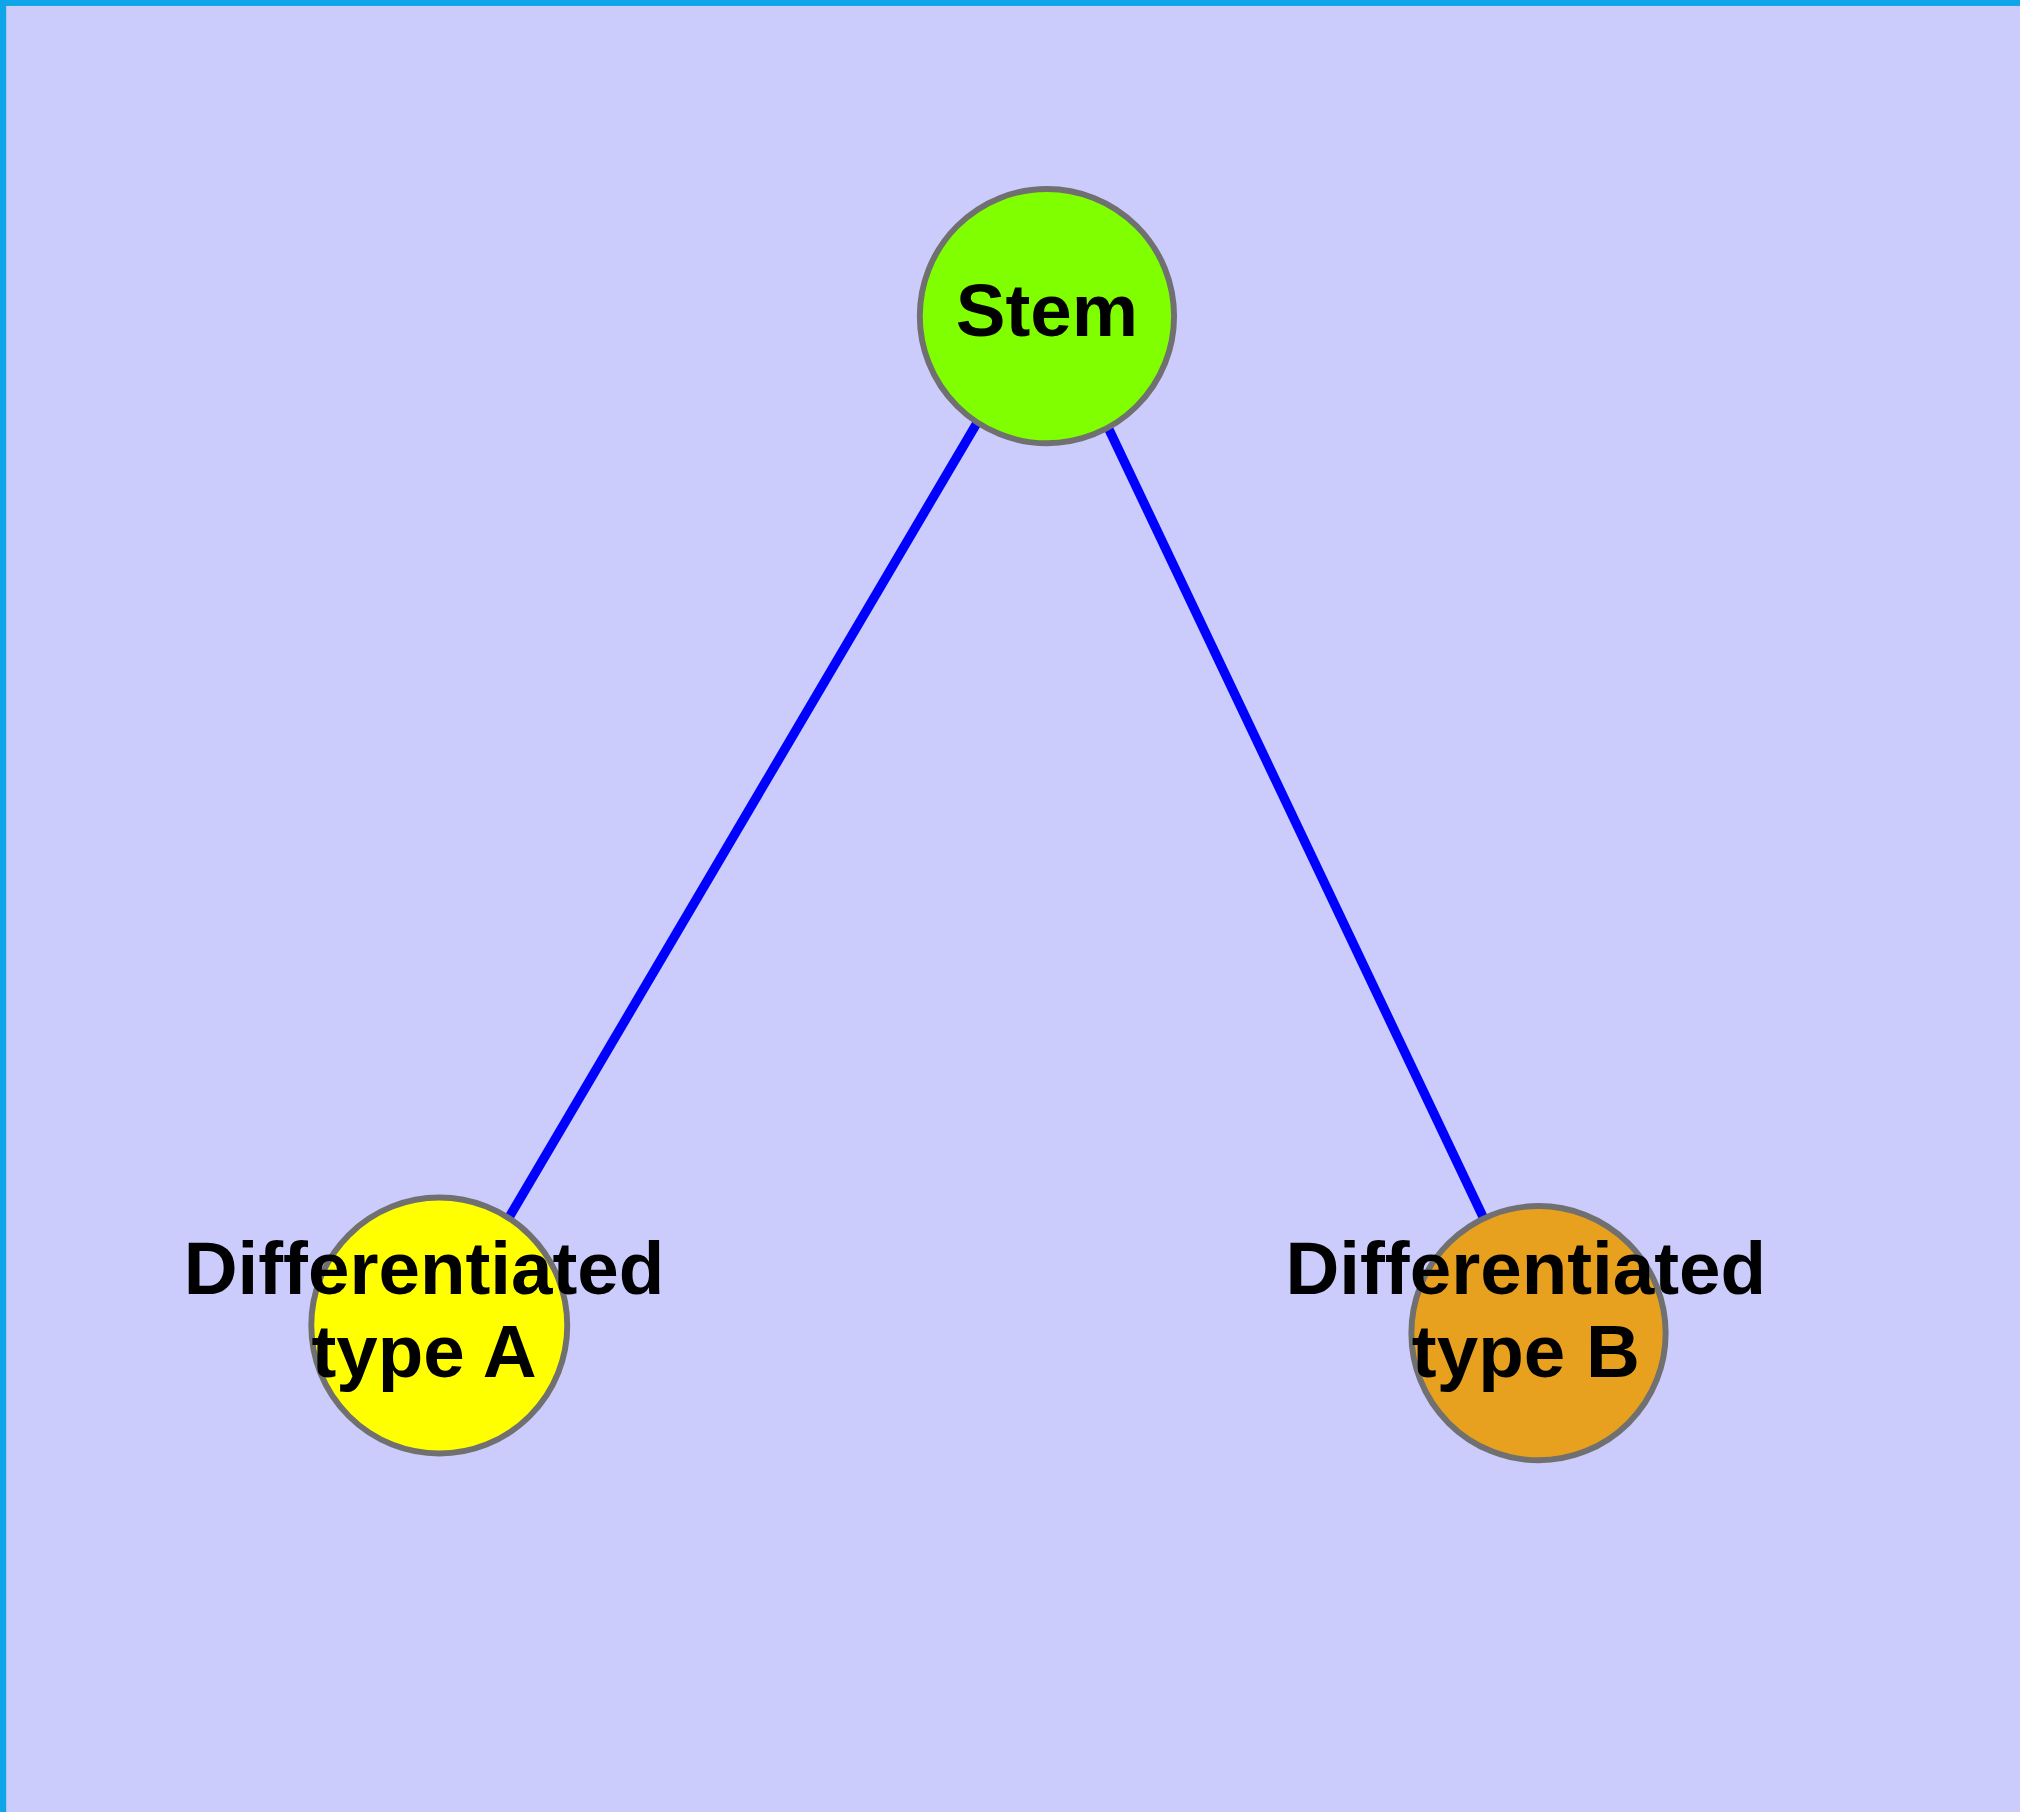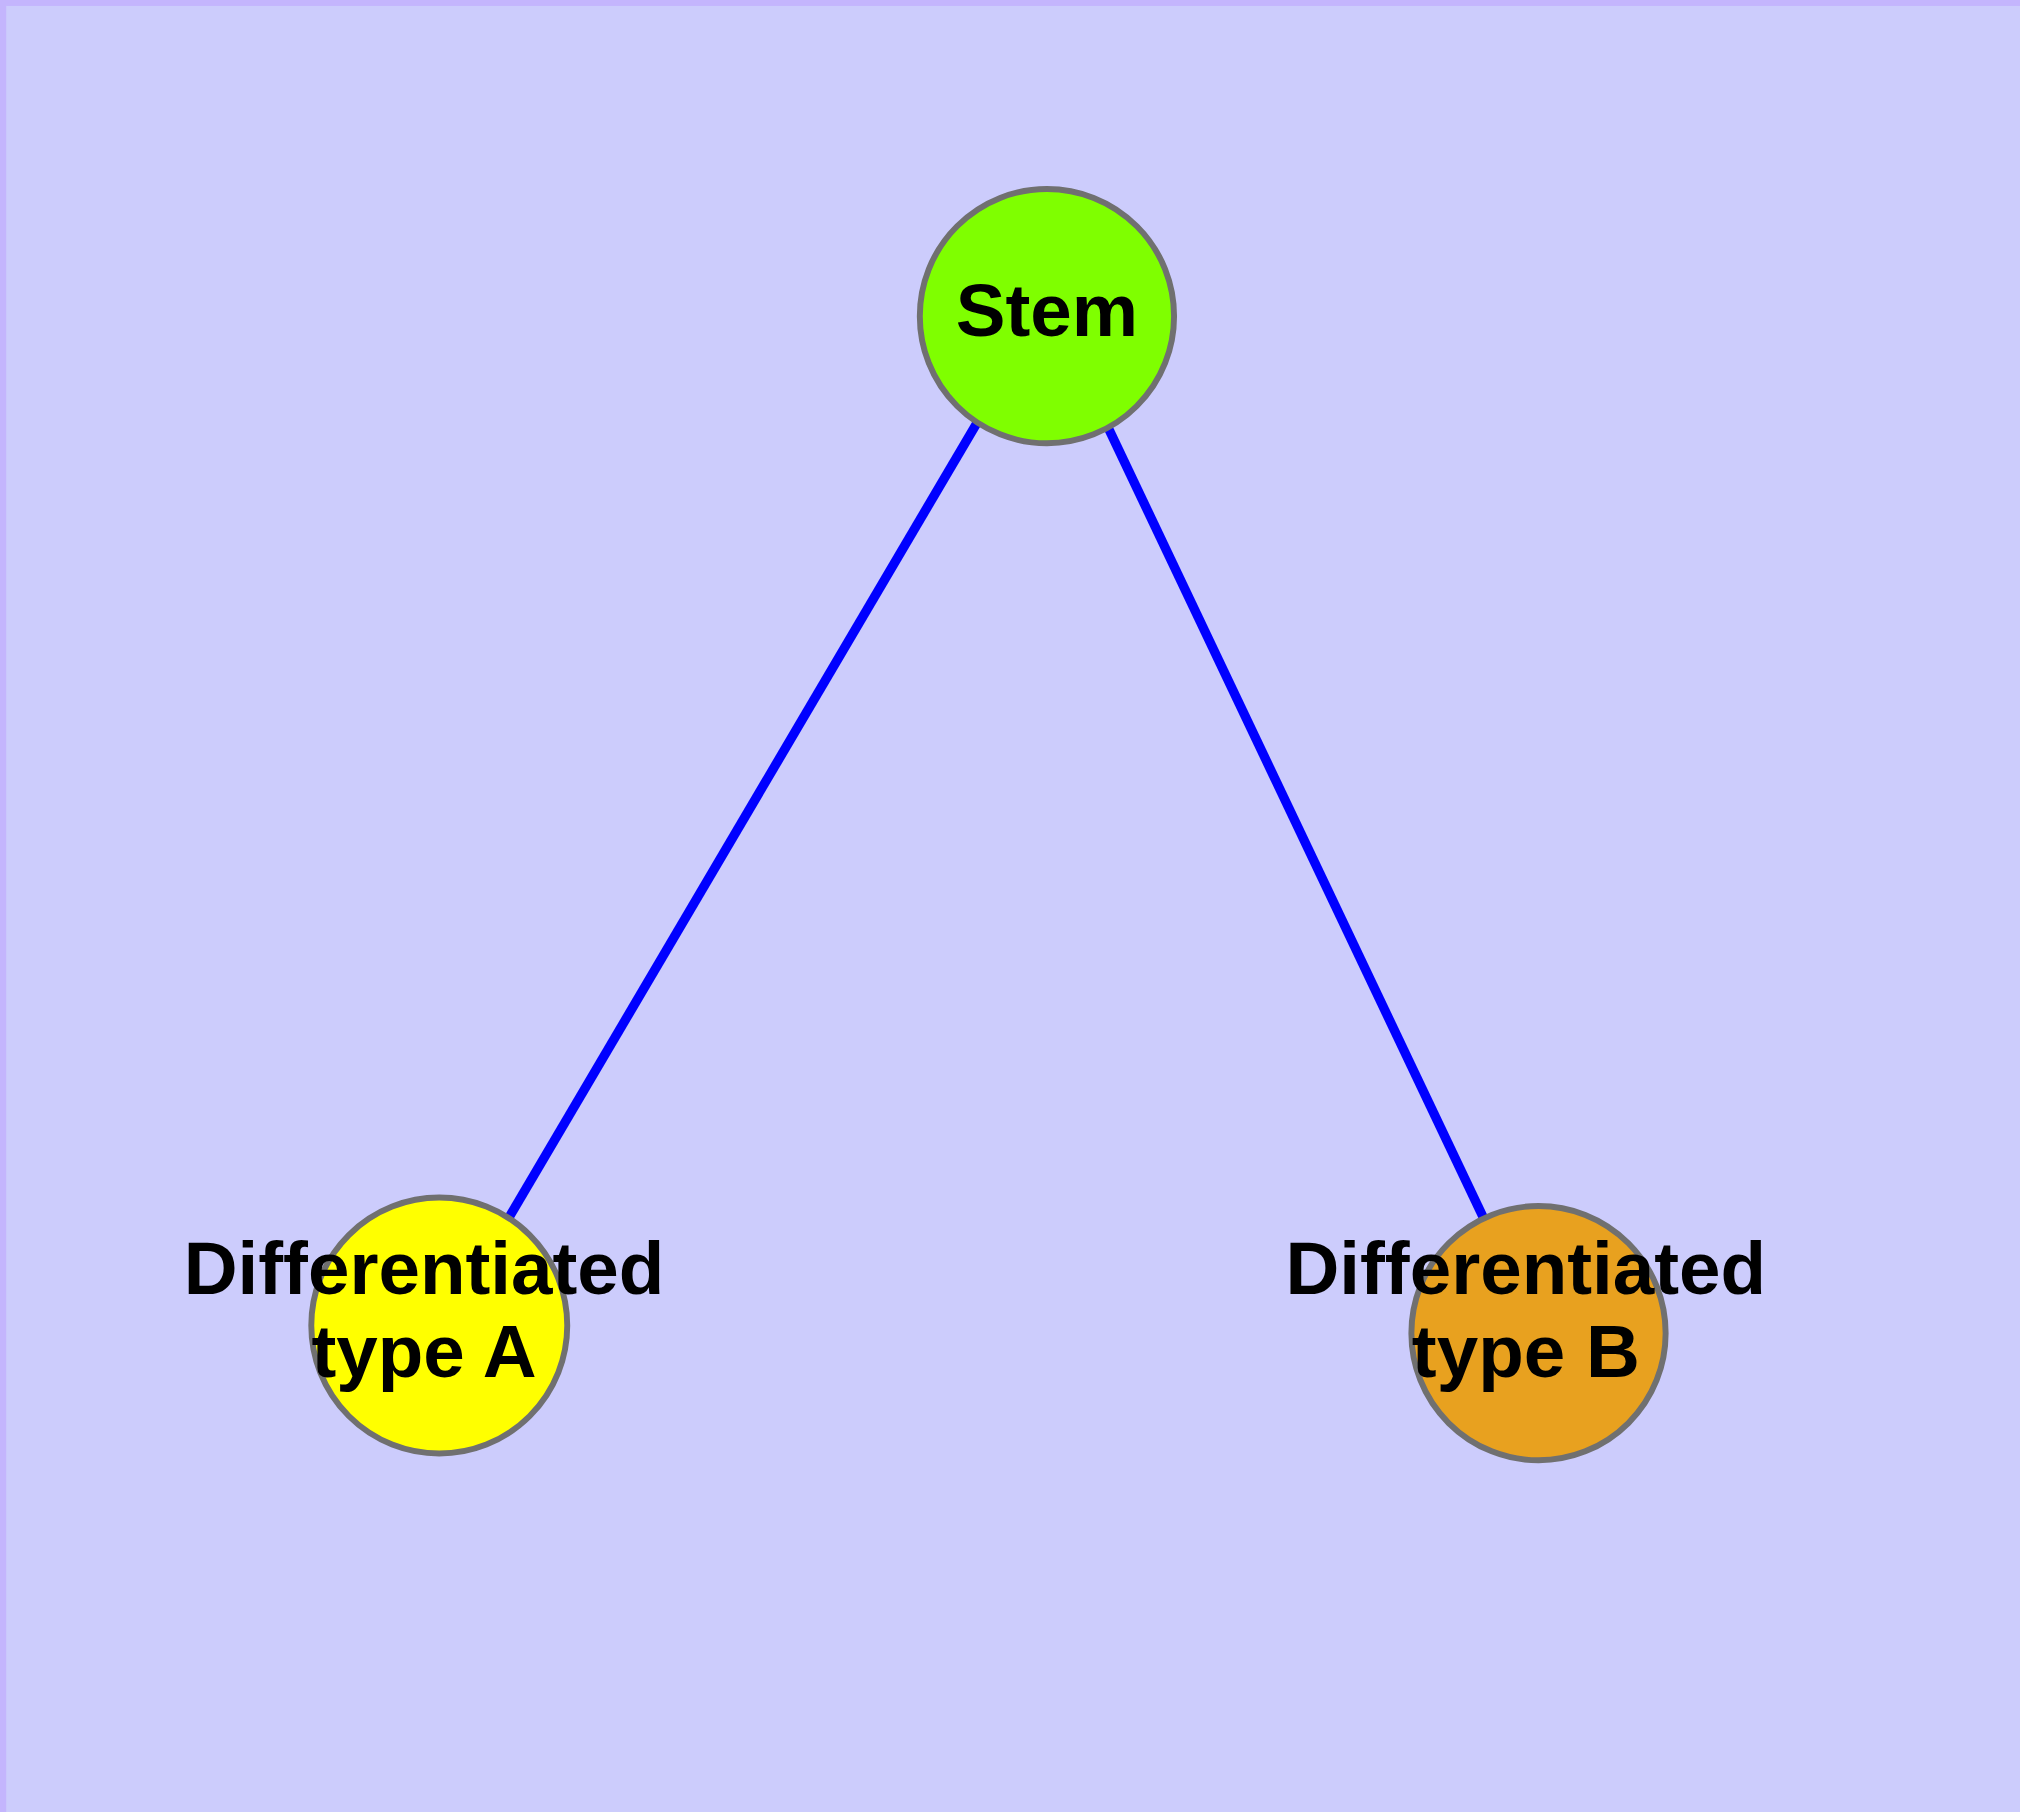--- a/index.html
+++ b/index.html
@@ -10,21 +10,21 @@
   body {
     width: 2021px;
     height: 1812px;
     overflow: hidden;
     font-family: "Liberation Sans", sans-serif;
   }
   #canvas {
     position: relative;
     width: 2021px;
     height: 1812px;
-    background: #c4b5fd;
+    background: #0ea5e9;
   }
   #graph-svg {
     position: absolute;
     top: 0;
     left: 0;
     width: 2021px;
     height: 1812px;
     display: block;
   }
   .node-label {

